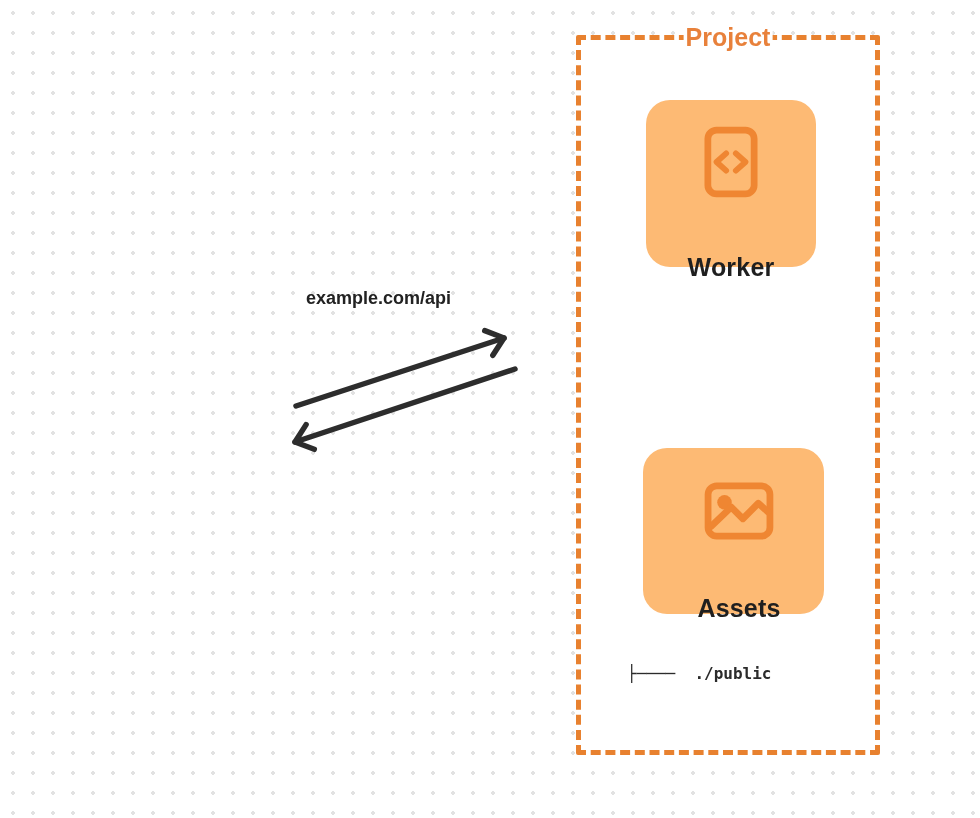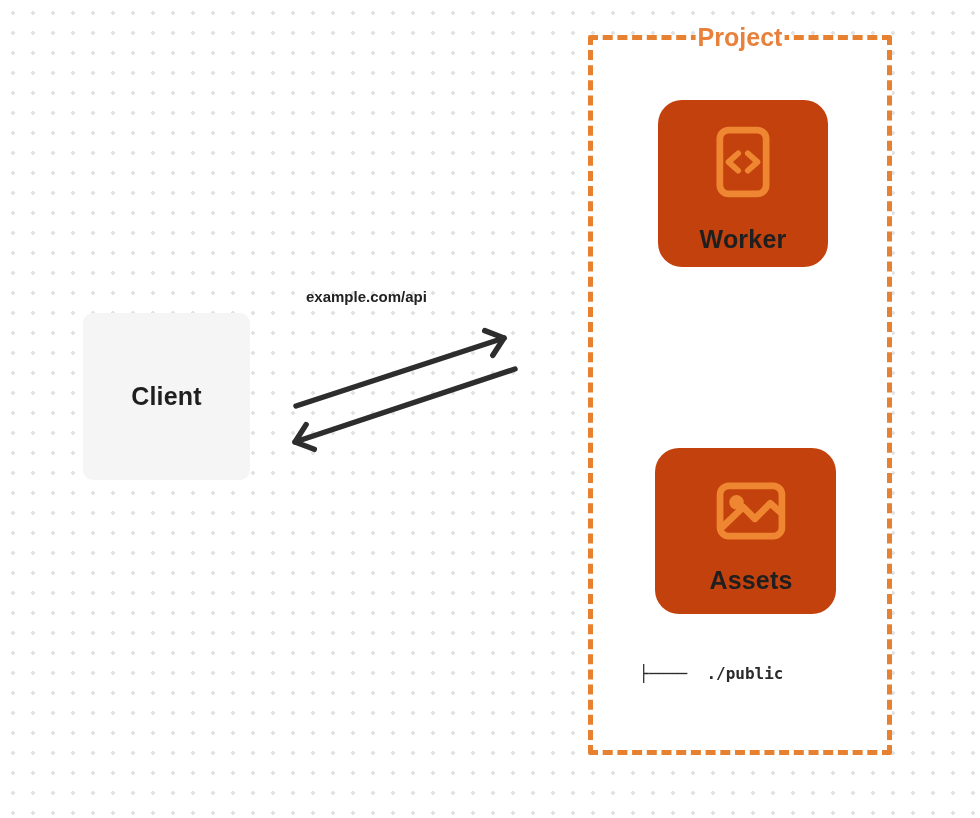--- a/index.html
+++ b/index.html
@@ -29,37 +29,37 @@
     font-size: 25px;
     font-weight: bold;
     color: #1f1f1f;
     letter-spacing: 0.2px;
   }
 
   
   .request-label {
     position: absolute;
     left: 306px; top: 288px;
-    font-size: 15px;
+    font-size: 18px;
     font-weight: bold;
     color: #222222;
   }
 
   
   .arrows {
     position: absolute;
     left: 0; top: 0;
     width: 980px; height: 818px;
     pointer-events: none;
   }
 
   
   .project-box {
     position: absolute;
-    left: 588px; top: 35px;
+    left: 576px; top: 35px;
     width: 294px; height: 710px;
     background: #ffffff;
     border: 5px dashed #e8812f;
     border-radius: 2px;
     text-align: right;
   }
   .project-label {
     position: absolute;
     top: -19px; left: 50%;
     transform: translateX(-50%);
@@ -69,25 +69,26 @@
     font-weight: bold;
     color: #e8813b;
     line-height: 32px;
     white-space: nowrap;
   }
 
   
   .inner-card {
     position: absolute;
     width: 170px;
-    background: #c2410c;
+    background: #fdba74;
     border-radius: 24px;
     display: flex;
     flex-direction: column;
     align-items: center;
+    gap: 28px;
   }
   .worker-card { left: 65px; top: 60px; height: 167px; }
   .assets-card { left: 62px; top: 408px; height: 166px; padding-left: 11px; }
   .worker-card .icon-wrap { margin-top: 25px; }
   .assets-card .icon-wrap { margin-top: 34px; }
   .inner-card .node-label { margin-top: 22px; }
 
   
   .file-tree {
     position: absolute;
@@ -108,23 +109,20 @@
   <svg class="arrows" viewBox="0 0 980 818" xmlns="http://www.w3.org/2000/svg">
     <defs>
       <marker id="openArrow" markerUnits="userSpaceOnUse" markerWidth="44" markerHeight="44" refX="20" refY="22" orient="auto">
         <polyline points="4,9 20,22 4,35" fill="none" stroke="#2d2d2d" stroke-width="5.5" stroke-linecap="round" stroke-linejoin="round"></polyline>
       </marker>
     </defs>
     <line x1="296" y1="406" x2="504" y2="338" stroke="#2d2d2d" stroke-width="5.5" stroke-linecap="round" marker-end="url(#openArrow)"></line>
     <line x1="515" y1="369" x2="295" y2="442" stroke="#2d2d2d" stroke-width="5.5" stroke-linecap="round" marker-end="url(#openArrow)"></line>
   </svg>
 
-  <div class="client-card">
-    <span class="node-label">Client</span>
-  </div>
 
   <div class="request-label">example.com/api</div>
 
   <div class="project-box">
     <div class="project-label">Project</div>
 
     <div class="inner-card worker-card">
       <span class="icon-wrap">
         <svg width="54" height="74" viewBox="0 0 56 74" xmlns="http://www.w3.org/2000/svg">
           <rect x="4" y="4" width="48" height="66" rx="9" fill="none" stroke="#ef8632" stroke-width="7"></rect>

